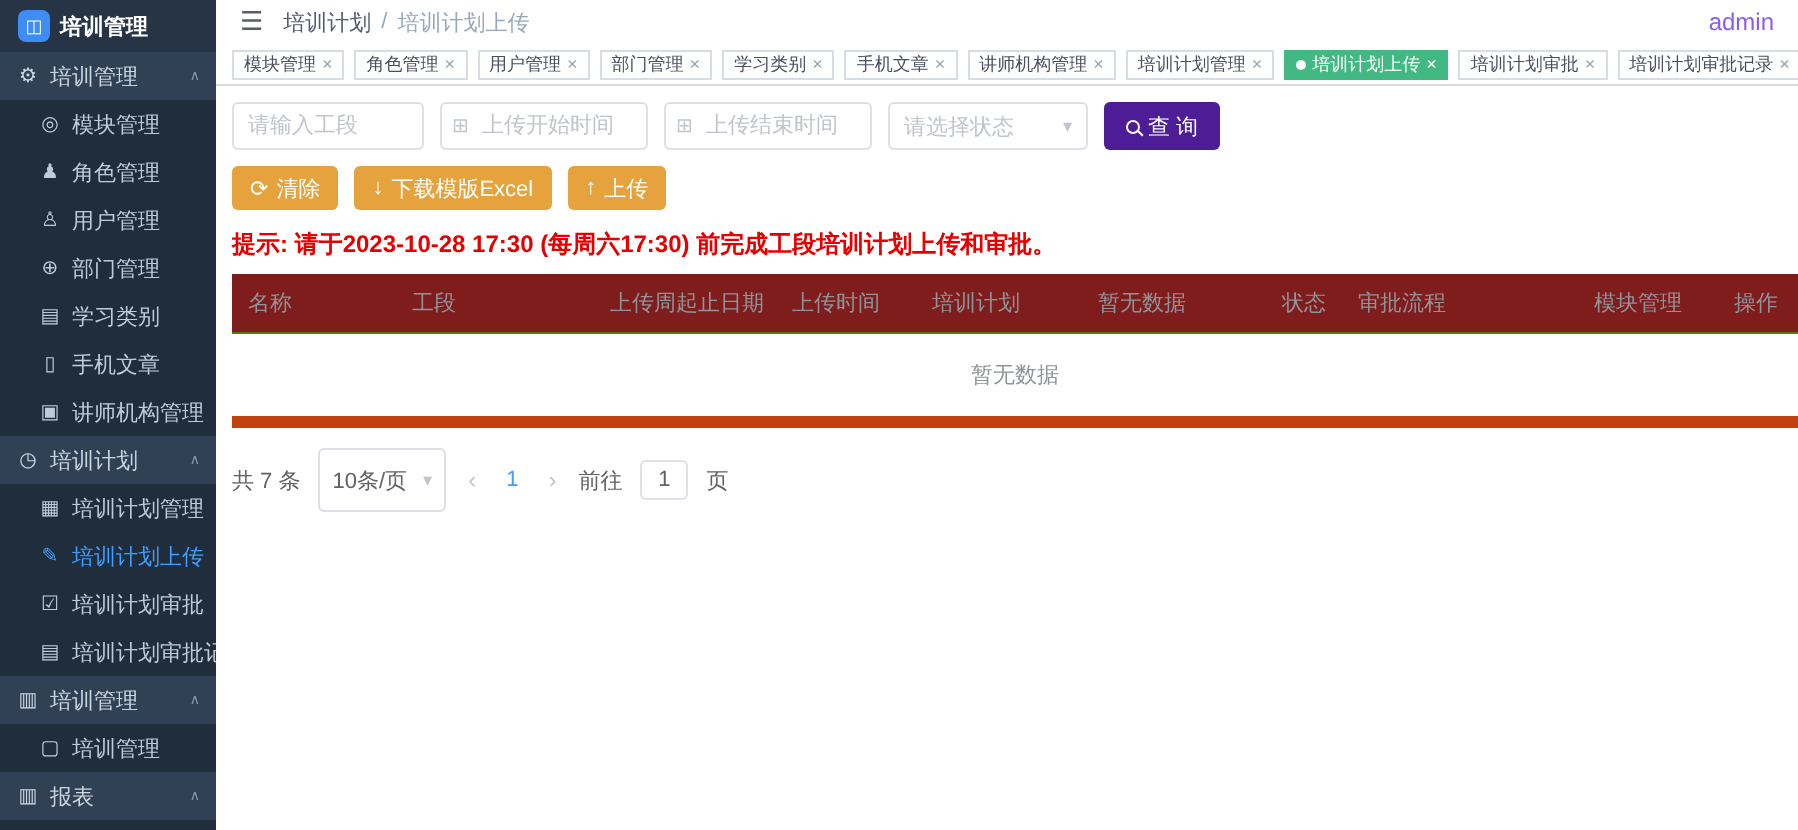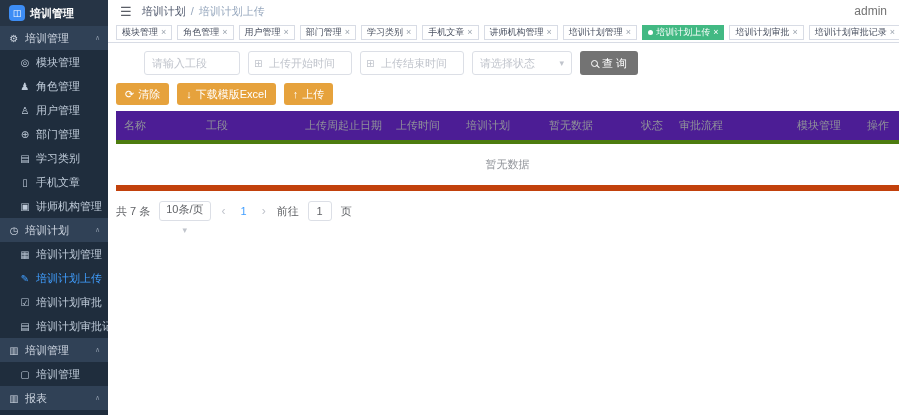--- a/index.html
+++ b/index.html
@@ -21,61 +21,61 @@
   .item.active { color: #409eff; }
   .ic { font-size: 10px; width: 12px; text-align: center; flex-shrink: 0; }
 
   
   .main { flex: 1; display: flex; flex-direction: column; background: #fff; min-width: 0; }
   .navbar { height: 22px; display: flex; align-items: center; padding: 0 12px; background: #fff; }
   .hamburger { font-size: 13px; color: #5a5e66; cursor: pointer; margin-right: 10px; }
   .crumb-a { color: #515a6e; font-size: 11px; }
   .crumb-sep { color: #97a8be; margin: 0 5px; font-size: 11px; }
   .crumb-b { color: #97a8be; font-size: 11px; }
-  .user { margin-left: auto; color: #737373; font-size: 12px; cursor: pointer; }
+  .user { margin-left: auto; color: #8b5cf6; font-size: 12px; cursor: pointer; }
 
   .tabbar { height: 21px; display: flex; align-items: center; gap: 5px; padding: 0 8px; background: #fff;
             border-bottom: 1px solid #d8dce5; }
   .tab { height: 15px; display: flex; align-items: center; gap: 3px; padding: 0 5px; border: 1px solid #d8dce5;
          background: #fff; color: #495060; font-size: 9px; cursor: pointer; white-space: nowrap; }
   .tab .x { font-size: 9px; line-height: 1; color: #9aa3ad; }
   .tab.active { background: #42b983; border-color: #42b983; color: #fff; }
   .tab.active .x { color: #fff; }
   .tab .dot { width: 5px; height: 5px; border-radius: 50%; background: #fff; }
 
   .content { padding: 8px; flex: 1; }
-  .filter-row { display: flex; align-items: center; gap: 8px; margin-left: 28px; }
+  .filter-row { display: flex; align-items: center; gap: 8px; }
   .inp { height: 24px; border: 1px solid #dcdfe6; border-radius: 3px; background: #fff; font-size: 11px;
          color: #606266; padding: 0 7px; font-family: inherit; outline: none; }
   .inp::placeholder { color: #c0c4cc; }
   .inp-wrap { position: relative; display: flex; align-items: center; }
   .inp-wrap .pre { position: absolute; left: 6px; color: #c0c4cc; font-size: 10px; pointer-events: none; }
   .inp-wrap .inp.has-pre { padding-left: 20px; }
   .fake-select { height: 24px; border: 1px solid #dcdfe6; border-radius: 3px; display: flex; align-items: center;
                  padding: 0 7px; color: #c0c4cc; font-size: 11px; cursor: pointer; background: #fff; }
   .fake-select .caret { margin-left: auto; color: #c0c4cc; font-size: 9px; }
   .btn { border: none; border-radius: 3px; color: #fff; display: flex; align-items: center; gap: 4px;
          font-size: 11px; cursor: pointer; font-family: inherit; }
-  .btn-primary { background: #737373; height: 24px; padding: 0 11px; }
+  .btn-primary { background: #4c1d95; height: 24px; padding: 0 11px; }
   .btn-warn { background: #e6a23c; height: 22px; padding: 0 9px; }
   .search-ic { width: 7px; height: 7px; border: 1px solid #fff; border-radius: 50%; position: relative; display: inline-block; }
   .search-ic::after { content: ""; position: absolute; width: 4px; height: 1px; background: #fff;
                       transform: rotate(45deg); right: -3px; bottom: -1px; }
   .btn-row { display: flex; gap: 8px; margin-top: 8px; }
   .notice { margin-top: 9px; color: #e60000; font-weight: bold; font-size: 12px; }
 
   table.grid { margin-top: 6px; border-collapse: collapse; table-layout: fixed; width: 783px; }
   table.grid th { font-weight: normal; color: #909399; font-size: 11px; text-align: left; padding: 7px 8px;
-                  border-bottom: 4px solid #4d7c0f; background: #4c1d95; white-space: nowrap; overflow: hidden; }
+                  border-bottom: 1px solid #4d7c0f; background: #7f1d1d; white-space: nowrap; overflow: hidden; }
   table.grid td.empty { text-align: center; color: #909399; font-size: 11px; padding: 13px 0;
                         border-bottom: 6px solid #c2410c; }
 
   .pager { margin-top: 10px; display: flex; align-items: center; gap: 9px; color: #606266; font-size: 11px; }
-  .size-sel { height: 20px; border: 1px solid #dcdfe6; border-radius: 3px; display: flex; align-items: center;
-              gap: 8px; padding: 0 6px; cursor: pointer; color: #606266; flex-direction: column; }
+  .size-sel { height: 32px; border: 1px solid #dcdfe6; border-radius: 3px; display: flex; align-items: center;
+              gap: 8px; padding: 0 6px; cursor: pointer; color: #606266; }
   .size-sel .caret { color: #c0c4cc; font-size: 9px; }
   .pg-btn { color: #c0c4cc; cursor: pointer; font-size: 12px; padding: 0 2px; }
   .pg-num { color: #409eff; cursor: pointer; padding: 0 4px; }
   .goto-input { width: 24px; height: 20px; border: 1px solid #dcdfe6; border-radius: 3px; text-align: center;
                 font-size: 11px; color: #606266; outline: none; font-family: inherit; }
 </style>
 </head>
 <body>
 
 <div class="app">
@@ -248,20 +248,21 @@
         <button class="btn btn-warn">
           <span>↓</span>
           <span>下载模版Excel</span>
         </button>
         <button class="btn btn-warn">
           <span>↑</span>
           <span>上传</span>
         </button>
       </div>
 
+      <div class="notice">提示: 请于2023-10-28 17:30 (每周六17:30) 前完成工段培训计划上传和审批。</div>
 
       <table class="grid">
         <colgroup>
           <col style="width:82px">
             <col style="width:99px">
             <col style="width:91px">
             <col style="width:70px">
           <col style="width:83px">
             <col style="width:92px">
             <col style="width:38px">

